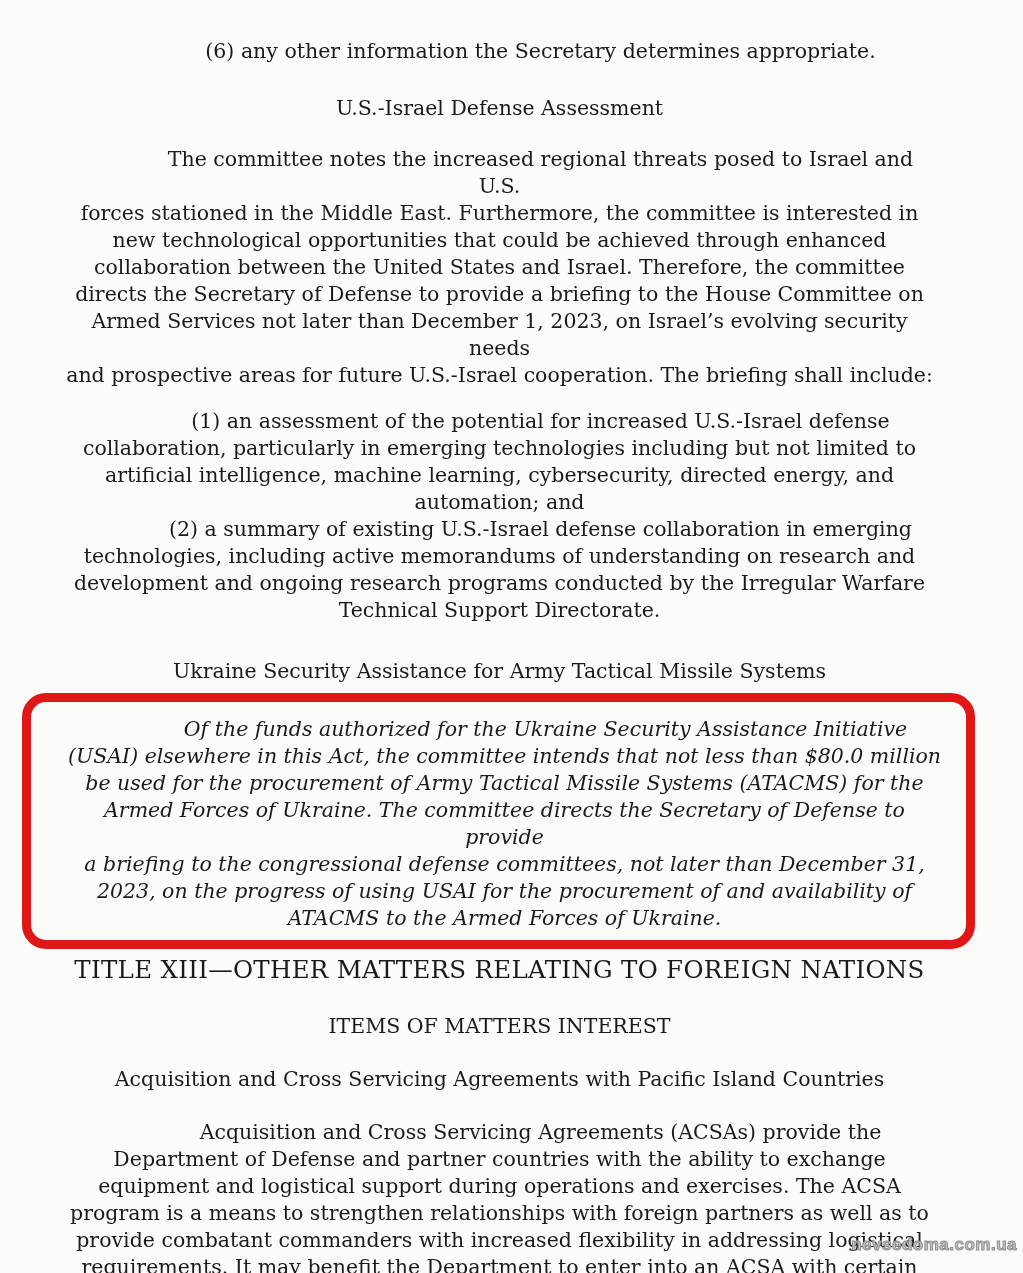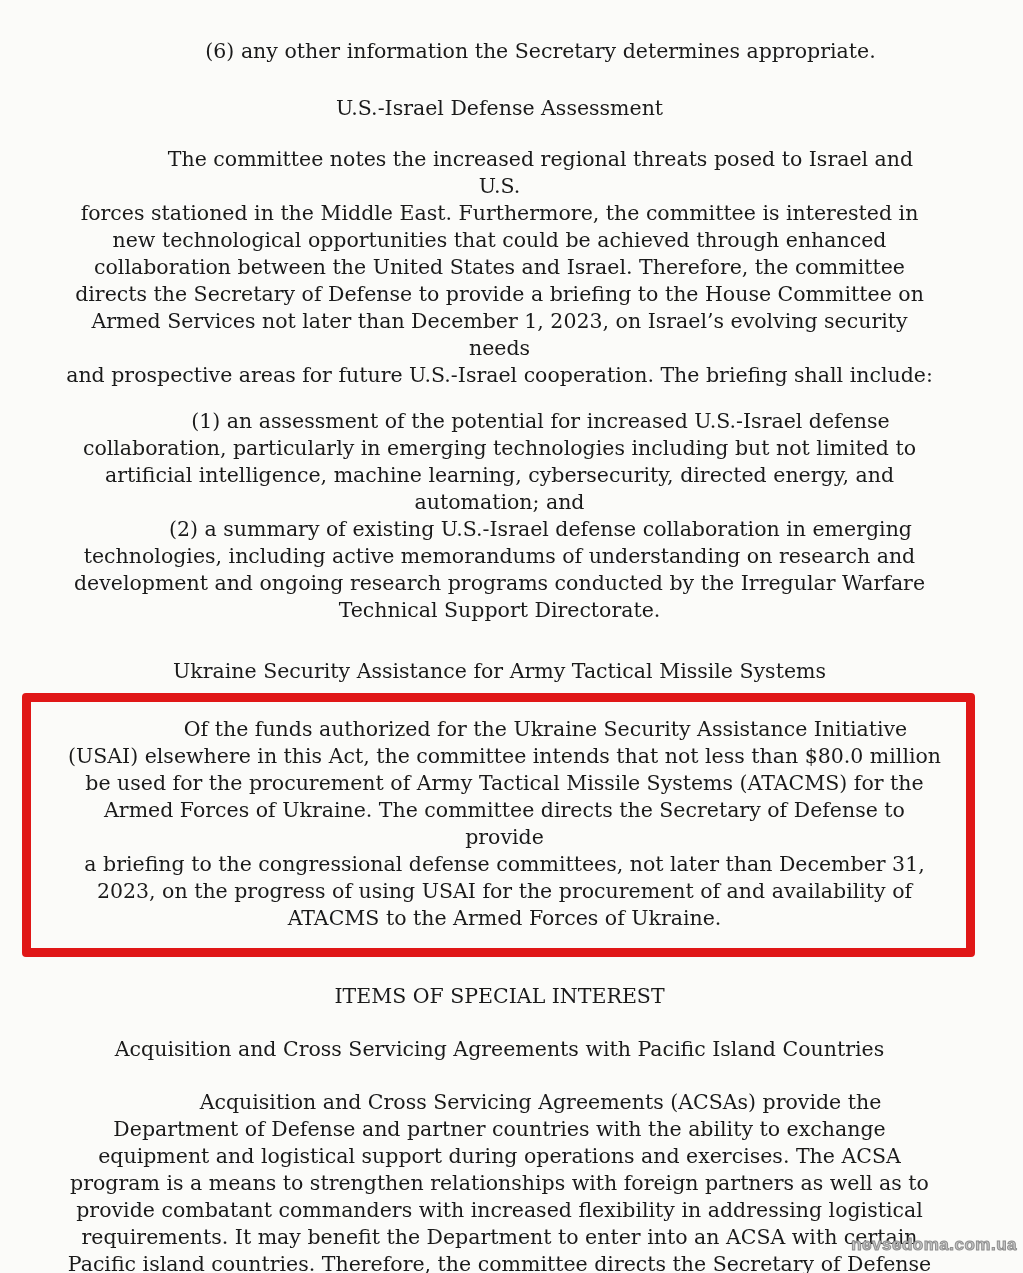--- a/index.html
+++ b/index.html
@@ -32,24 +32,25 @@
   }
   .mt-heading1 { margin-top: 30px; }
   .mt-para1   { margin-top: 24px; }
   .mt-item1   { margin-top: 19px; }
   .mt-ukraine { margin-top: 34px; }
   .mt-title   { margin-top: 4px; }
   .mt-26      { margin-top: 26px; }
 
   .highlight-box {
     border: 9px solid #e01717;
-    border-radius: 4px;
+    border-radius: 24px;
     margin: 8px -38px 0 -40px;   
-    padding: 14px 20px 16px 32px;
+    padding: 14px 20px 8px 32px;
     background: transparent;
+    font-style: italic;
   }
   .highlight-box .para { text-indent: 82px; }
 
   .main-title {
     font-size: 24.5px;
     line-height: 34px;
     text-align: center;
     letter-spacing: 0.3px;
     white-space: pre-line;
   }
@@ -98,22 +99,23 @@
   <div class="highlight-box">
     <p class="para">Of the funds authorized for the Ukraine Security Assistance Initiative
 (USAI) elsewhere in this Act, the committee intends that not less than $80.0 million
 be used for the procurement of Army Tactical Missile Systems (ATACMS) for the
 Armed Forces of Ukraine. The committee directs the Secretary of Defense to provide
 a briefing to the congressional defense committees, not later than December 31,
 2023, on the progress of using USAI for the procurement of and availability of
 ATACMS to the Armed Forces of Ukraine.</p>
   </div>
 
+  <h1 class="main-title mt-title">TITLE XIII—OTHER MATTERS RELATING TO FOREIGN NATIONS</h1>
 
-  <h2 class="heading mt-26">ITEMS OF SPECIAL INTEREST</h2>
+  <h2 class="heading mt-26">ITEMS OF MATTERS INTEREST</h2>
 
   <h2 class="heading mt-26">Acquisition and Cross Servicing Agreements with Pacific Island Countries</h2>
 
   <p class="para mt-26">Acquisition and Cross Servicing Agreements (ACSAs) provide the
 Department of Defense and partner countries with the ability to exchange
 equipment and logistical support during operations and exercises. The ACSA
 program is a means to strengthen relationships with foreign partners as well as to
 provide combatant commanders with increased flexibility in addressing logistical
 requirements. It may benefit the Department to enter into an ACSA with certain
 Pacific island countries. Therefore, the committee directs the Secretary of Defense

